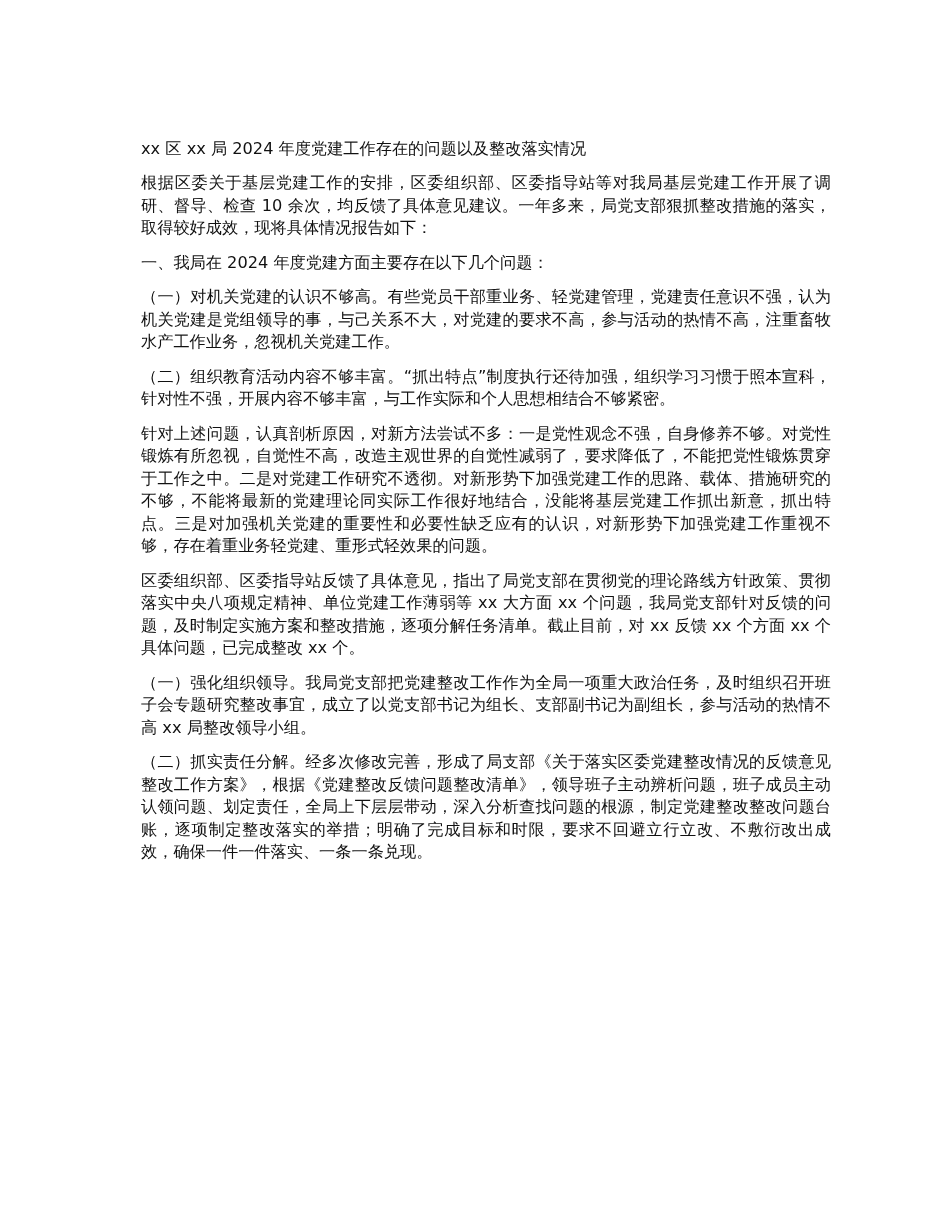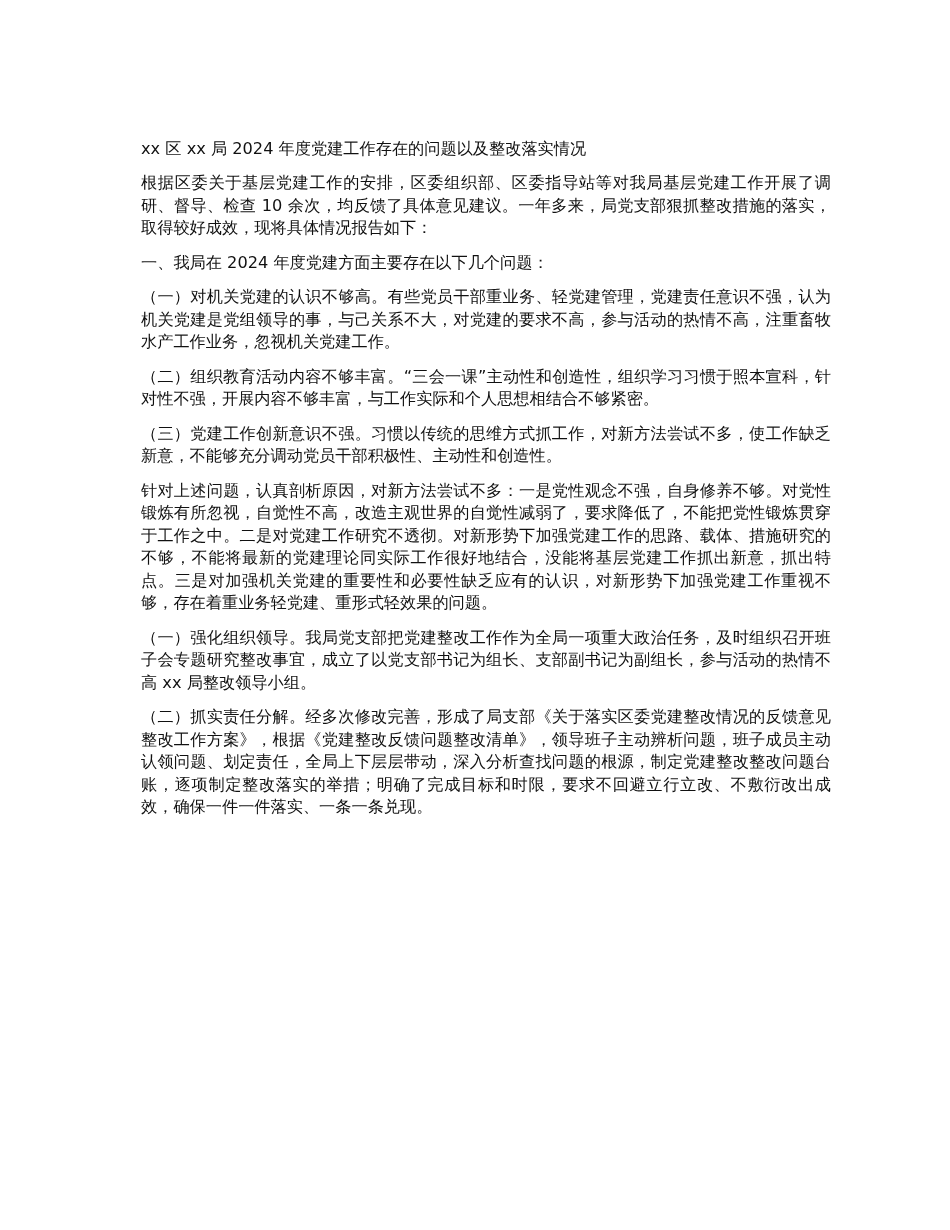--- a/index.html
+++ b/index.html
@@ -15,18 +15,18 @@
   p { margin: 0 0 12px 0; text-align: justify; word-break: break-all; }
 </style>
 </head>
 <body>
 
 <div class="page">
   <div class="title">xx 区 xx 局 2024 年度党建工作存在的问题以及整改落实情况</div>
   <p>根据区委关于基层党建工作的安排，区委组织部、区委指导站等对我局基层党建工作开展了调研、督导、检查 10 余次，均反馈了具体意见建议。一年多来，局党支部狠抓整改措施的落实，取得较好成效，现将具体情况报告如下：</p>
   <p>一、我局在 2024 年度党建方面主要存在以下几个问题：</p>
   <p>（一）对机关党建的认识不够高。有些党员干部重业务、轻党建管理，党建责任意识不强，认为机关党建是党组领导的事，与己关系不大，对党建的要求不高，参与活动的热情不高，注重畜牧水产工作业务，忽视机关党建工作。</p>
-  <p>（二）组织教育活动内容不够丰富。“三会一课”主动性和创造性，组织学习习惯于照本宣科，针对性不强，开展内容不够丰富，与工作实际和个人思想相结合不够紧密。</p>
-  <p>（三）党建工作创新意识不强。习惯以传统的思维方式抓工作，对新方法尝试不多，使工作缺乏新意，不能够充分调动党员干部积极性、主动性和创造性。</p>
+  <p>（二）组织教育活动内容不够丰富。“抓出特点”制度执行还待加强，组织学习习惯于照本宣科，针对性不强，开展内容不够丰富，与工作实际和个人思想相结合不够紧密。</p>
   <p>针对上述问题，认真剖析原因，对新方法尝试不多：一是党性观念不强，自身修养不够。对党性锻炼有所忽视，自觉性不高，改造主观世界的自觉性减弱了，要求降低了，不能把党性锻炼贯穿于工作之中。二是对党建工作研究不透彻。对新形势下加强党建工作的思路、载体、措施研究的不够，不能将最新的党建理论同实际工作很好地结合，没能将基层党建工作抓出新意，抓出特点。三是对加强机关党建的重要性和必要性缺乏应有的认识，对新形势下加强党建工作重视不够，存在着重业务轻党建、重形式轻效果的问题。</p>
+  <p>区委组织部、区委指导站反馈了具体意见，指出了局党支部在贯彻党的理论路线方针政策、贯彻落实中央八项规定精神、单位党建工作薄弱等 xx 大方面 xx 个问题，我局党支部针对反馈的问题，及时制定实施方案和整改措施，逐项分解任务清单。截止目前，对 xx 反馈 xx 个方面 xx 个具体问题，已完成整改 xx 个。</p>
   <p>（一）强化组织领导。我局党支部把党建整改工作作为全局一项重大政治任务，及时组织召开班子会专题研究整改事宜，成立了以党支部书记为组长、支部副书记为副组长，参与活动的热情不高 xx 局整改领导小组。</p>
   <p>（二）抓实责任分解。经多次修改完善，形成了局支部《关于落实区委党建整改情况的反馈意见整改工作方案》，根据《党建整改反馈问题整改清单》，领导班子主动辨析问题，班子成员主动认领问题、划定责任，全局上下层层带动，深入分析查找问题的根源，制定党建整改整改问题台账，逐项制定整改落实的举措；明确了完成目标和时限，要求不回避立行立改、不敷衍改出成效，确保一件一件落实、一条一条兑现。</p>
 </div>
 
 </body></html>

